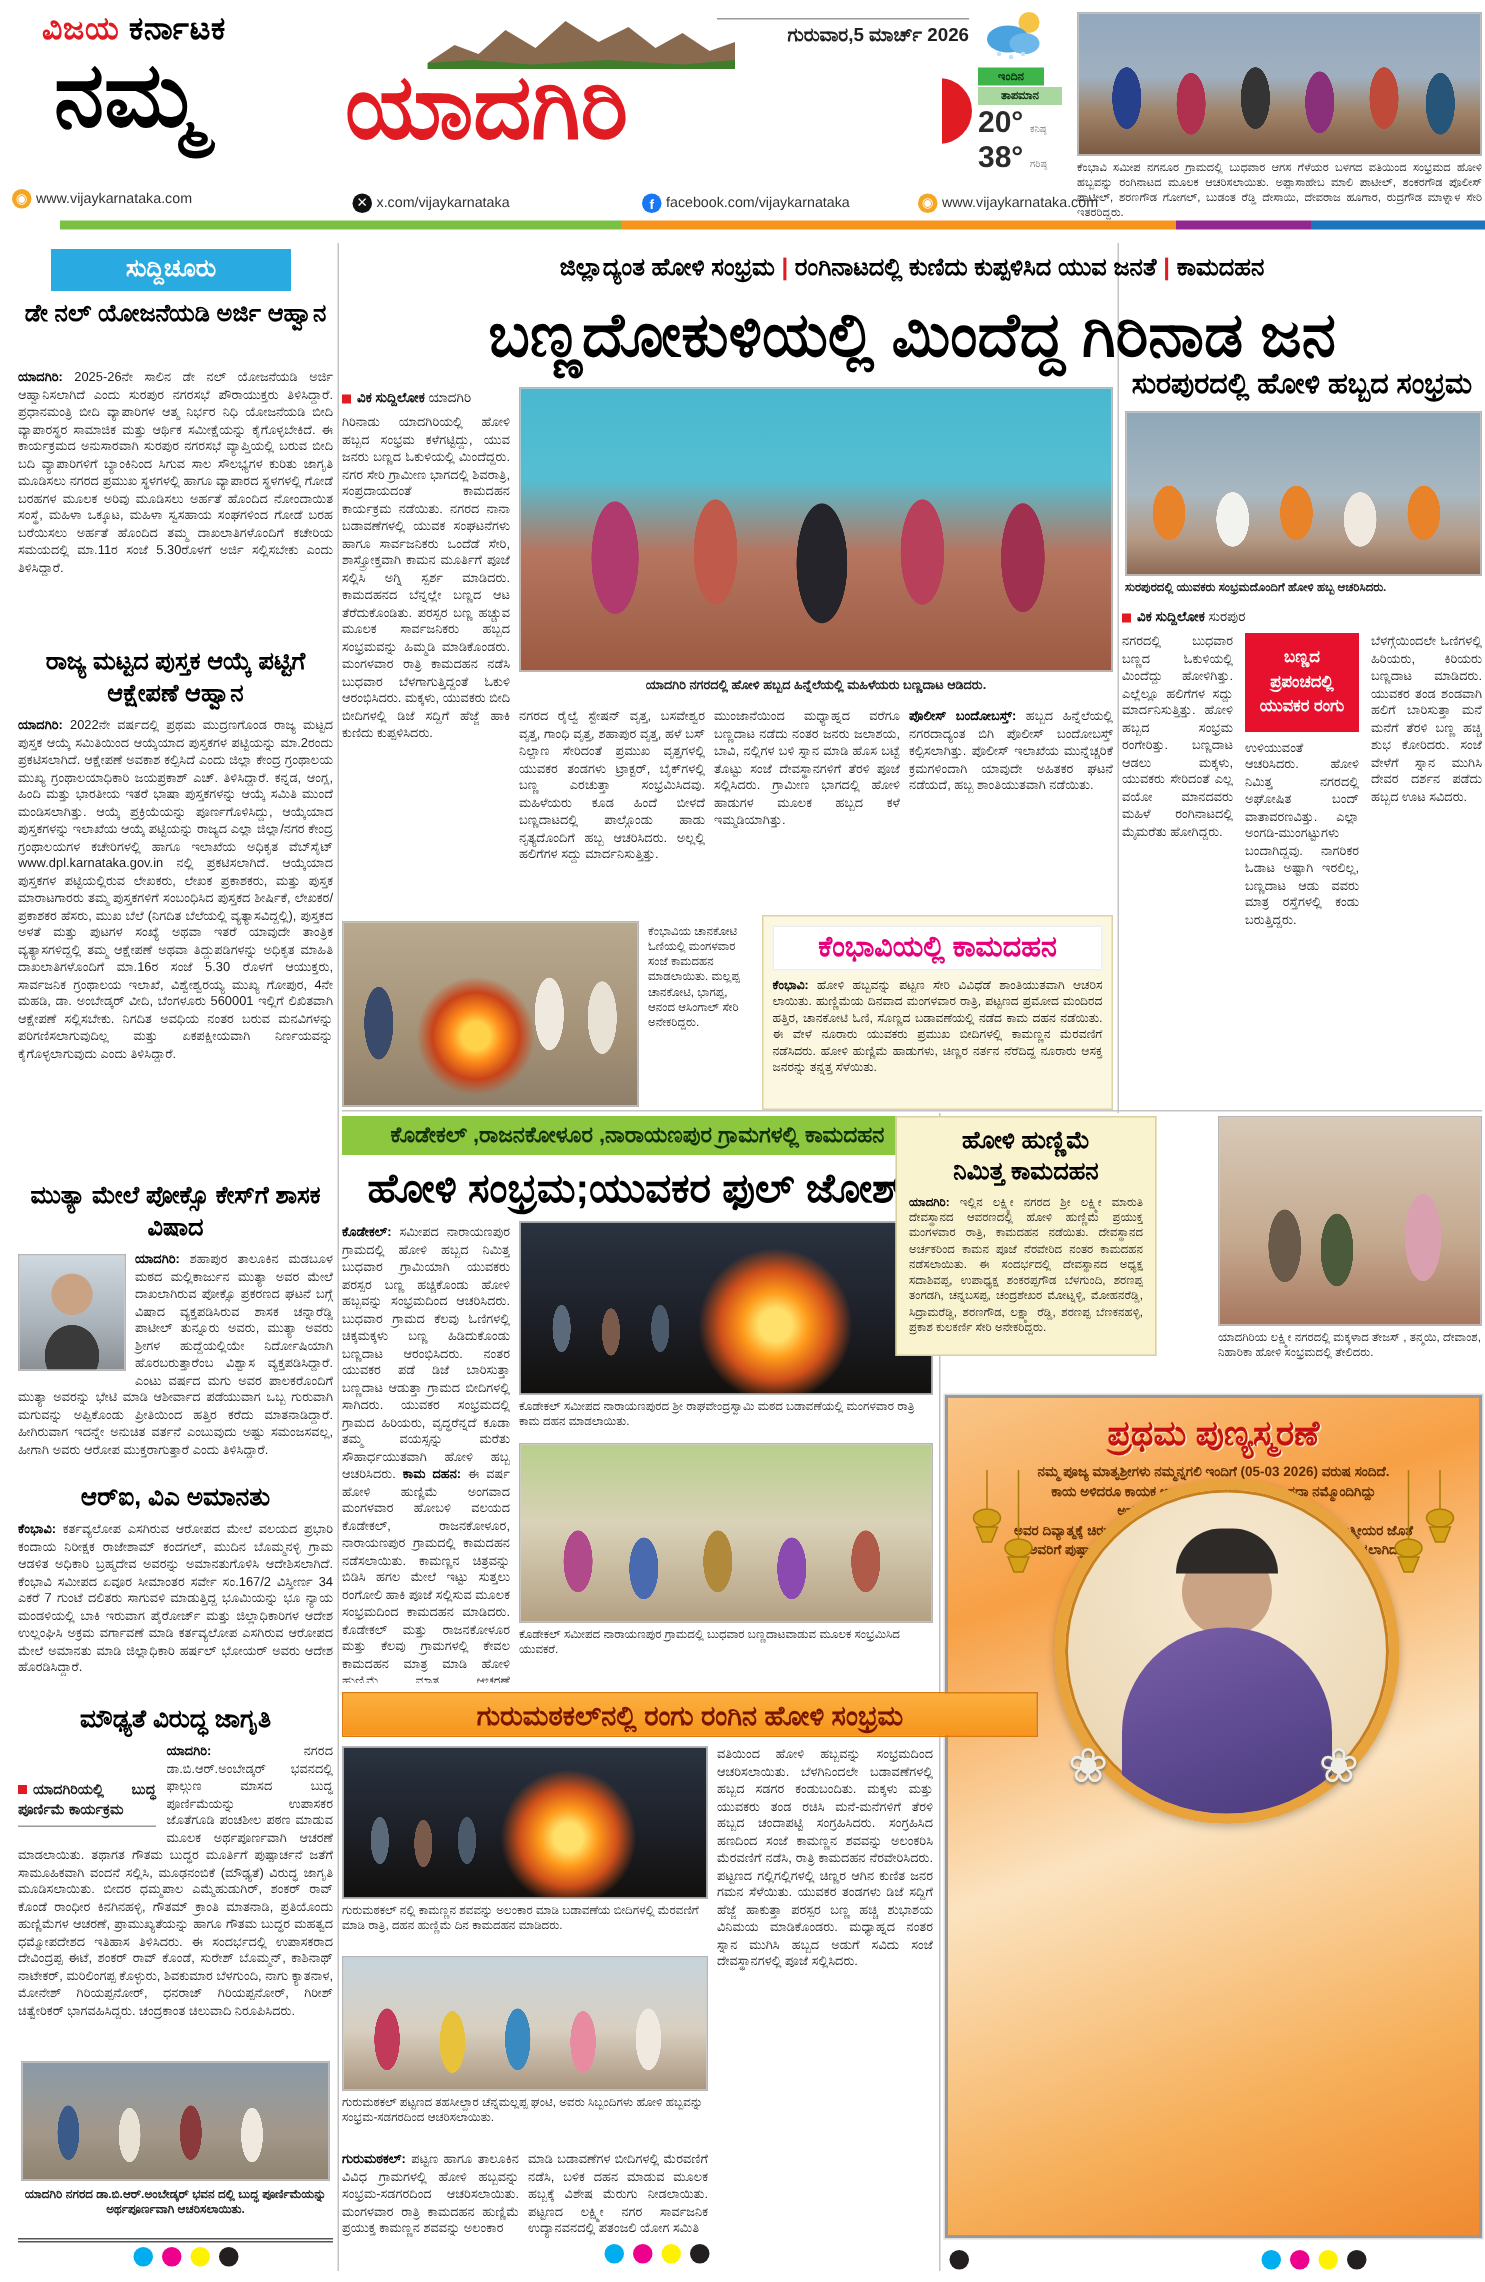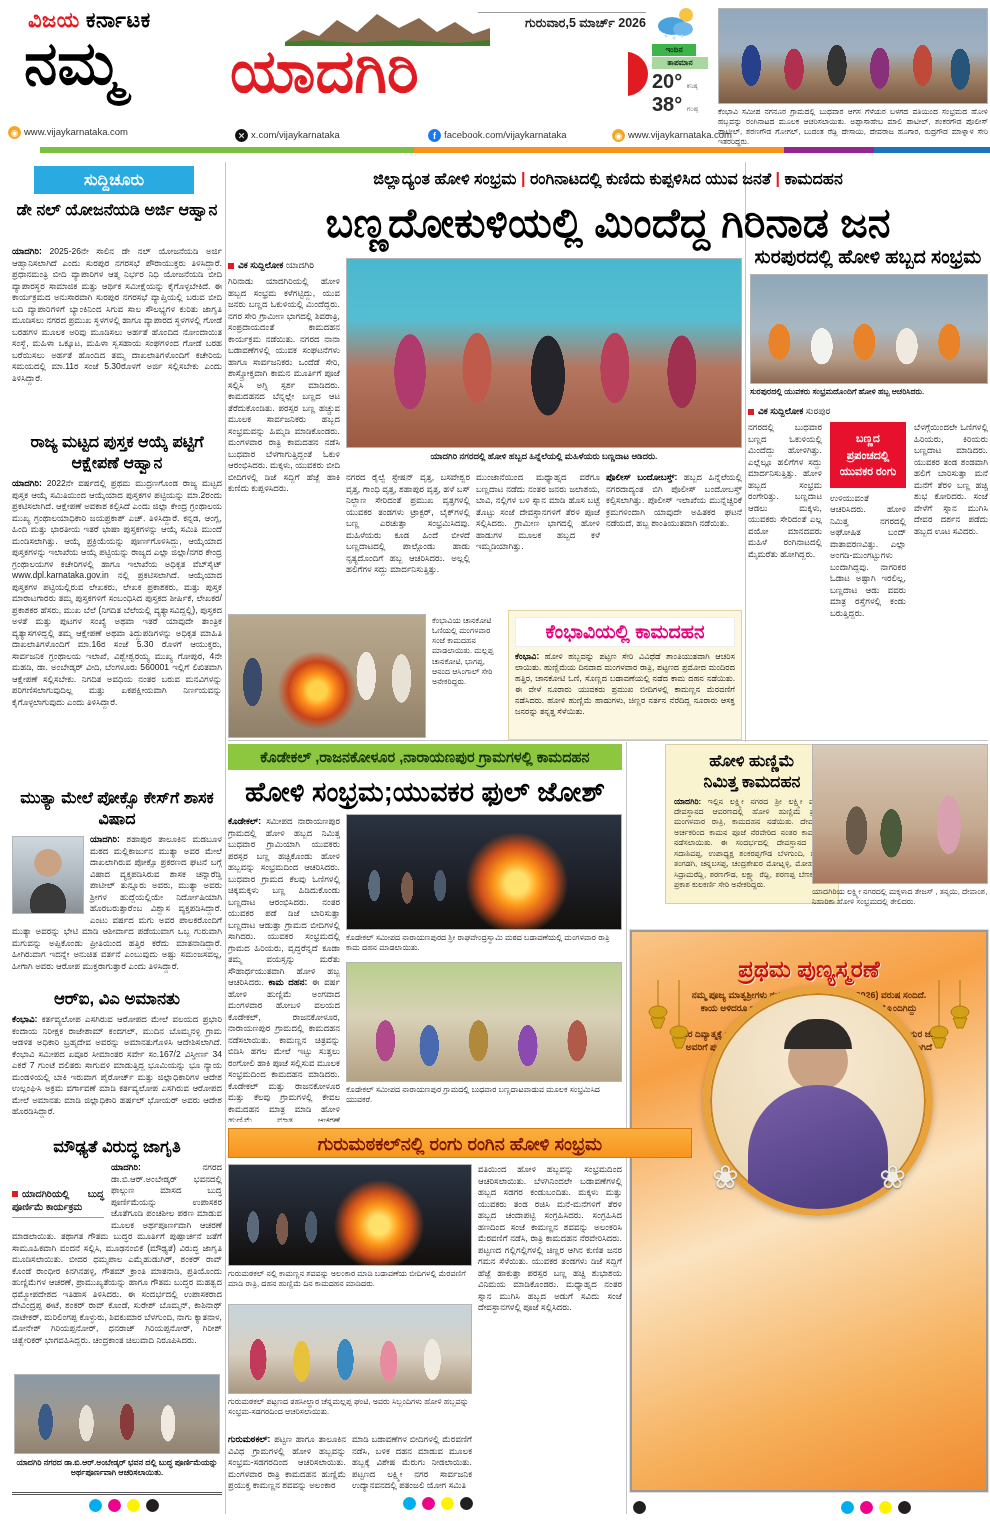--- a/index.html
+++ b/index.html
@@ -55,21 +55,21 @@
   .sb-title{font-size:15.5px;font-weight:bold;text-align:center;color:#000;line-height:1.3;}
 </style>
 </head>
 <body>
 
 <div class="abs" style="left:0;top:0;width:990px;height:147px;background:#fff;">
   <div class="abs brand" style="left:28px;top:8px;">
     <span style="color:#e11b22;">ವಿಜಯ</span>
     <span style="color:#000;">ಕರ್ನಾಟಕ</span>
   </div>
-  <div class="abs namma" style="left:24px;top:32px;">ನಮ್ಮ</div>
+  <div class="abs namma" style="left:36px;top:32px;">ನಮ್ಮ</div>
   <div class="abs city" style="left:230px;top:40px;">ಯಾದಗಿರಿ</div>
   <svg class="abs" style="left:285px;top:4px;" width="205" height="42" viewBox="0 0 205 42">
     <path d="M0 38 L18 26 L34 32 L52 16 L72 28 L92 10 L114 24 L134 14 L152 28 L170 18 L188 30 L205 24 L205 42 L0 42 Z" fill="#8a6a4f"></path>
     <path d="M0 38 L30 36 L70 39 L120 36 L170 39 L205 36 L205 42 L0 42 Z" fill="#3f7d2c"></path>
   </svg>
   <div class="abs" style="left:478px;top:12px;width:168px;border-top:1px solid #999;padding-top:3px;text-align:right;font-size:12.5px;font-weight:bold;color:#222;">ಗುರುವಾರ,5 ಮಾರ್ಚ್ 2026</div>
   <div class="abs" style="left:628px;top:52px;width:22px;height:44px;overflow:hidden;">
     <div style="width:44px;height:44px;border-radius:50%;background:#e11b22;margin-left:-24px;"></div>
   </div>
 
@@ -193,32 +193,32 @@
 <div class="abs bodytxt" style="left:228px;top:816px;width:112px;height:306px;">
   <b>ಕೊಡೇಕಲ್:</b> <span>ಸಮೀಪದ ನಾರಾಯಣಪುರ ಗ್ರಾಮದಲ್ಲಿ ಹೋಳಿ ಹಬ್ಬದ ನಿಮಿತ್ತ ಬುಧವಾರ ಗ್ರಾಮಿಯಾಗಿ ಯುವಕರು ಪರಸ್ಪರ ಬಣ್ಣ ಹಚ್ಚಿಕೊಂಡು ಹೋಳಿ ಹಬ್ಬವನ್ನು ಸಂಭ್ರಮದಿಂದ ಆಚರಿಸಿದರು. ಬುಧವಾರ ಗ್ರಾಮದ ಕೆಲವು ಓಣಿಗಳಲ್ಲಿ ಚಿಕ್ಕಮಕ್ಕಳು ಬಣ್ಣ ಹಿಡಿದುಕೊಂಡು ಬಣ್ಣದಾಟ ಆರಂಭಿಸಿದರು. ನಂತರ ಯುವಕರ ಪಡೆ ಡಿಜೆ ಬಾರಿಸುತ್ತಾ ಬಣ್ಣದಾಟ ಆಡುತ್ತಾ ಗ್ರಾಮದ ಬೀದಿಗಳಲ್ಲಿ ಸಾಗಿದರು. ಯುವಕರ ಸಂಭ್ರಮದಲ್ಲಿ ಗ್ರಾಮದ ಹಿರಿಯರು, ವೃದ್ಧರೆನ್ನದೆ ಕೂಡಾ ತಮ್ಮ ವಯಸ್ಸನ್ನು ಮರೆತು ಸೌಹಾರ್ಧಯುತವಾಗಿ ಹೋಳಿ ಹಬ್ಬ ಆಚರಿಸಿದರು.</span>
   <b>ಕಾಮ ದಹನ:</b> <span>ಈ ವರ್ಷ ಹೋಳಿ ಹುಣ್ಣಿಮೆ ಅಂಗವಾದ ಮಂಗಳವಾರ ಹೋಬಳಿ ವಲಯದ ಕೊಡೇಕಲ್, ರಾಜನಕೋಳೂರ, ನಾರಾಯಣಪುರ ಗ್ರಾಮದಲ್ಲಿ ಕಾಮದಹನ ನಡೆಸಲಾಯಿತು. ಕಾಮಣ್ಣನ ಚಿತ್ರವನ್ನು ಬಿಡಿಸಿ ಹಗಲ ಮೇಲೆ ಇಟ್ಟು ಸುತ್ತಲು ರಂಗೋಲಿ ಹಾಕಿ ಪೂಜೆ ಸಲ್ಲಿಸುವ ಮೂಲಕ ಸಂಭ್ರಮದಿಂದ ಕಾಮದಹನ ಮಾಡಿದರು. ಕೊಡೇಕಲ್ ಮತ್ತು ರಾಜನಕೋಳೂರ ಮತ್ತು ಕೆಲವು ಗ್ರಾಮಗಳಲ್ಲಿ ಕೇವಲ ಕಾಮದಹನ ಮಾತ್ರ ಮಾಡಿ ಹೋಳಿ ಹುಣ್ಣಿಮೆ ಮಾತ್ರ ಆಚರಣೆ ಮಾಡಲಾಯಿತು.</span>
 </div>
 
 <div class="ph ph-fire-night" style="left:346px;top:814px;width:276px;height:116px;"></div>
 <div class="abs cap" style="left:346px;top:933px;width:276px;font-size:7.9px;">ಕೊಡೇಕಲ್ ಸಮೀಪದ ನಾರಾಯಣಪುರದ ಶ್ರೀ ರಾಘವೇಂದ್ರಸ್ವಾಮಿ ಮಠದ ಬಡಾವಣೆಯಲ್ಲಿ ಮಂಗಳವಾರ ರಾತ್ರಿ ಕಾಮ ದಹನ ಮಾಡಲಾಯಿತು.</div>
 <div class="ph ph-temple" style="left:346px;top:962px;width:276px;height:120px;"></div>
 <div class="abs cap" style="left:346px;top:1085px;width:276px;font-size:7.9px;">ಕೊಡೇಕಲ್ ಸಮೀಪದ ನಾರಾಯಣಪುರ ಗ್ರಾಮದಲ್ಲಿ ಬುಧವಾರ ಬಣ್ಣದಾಟವಾಡುವ ಮೂಲಕ ಸಂಭ್ರಮಿಸಿದ ಯುವಕರೆ.</div>
 
-<div class="abs creambox" style="left:665px;top:744px;width:174px;height:160px;">
+<div class="abs creambox" style="left:597px;top:744px;width:174px;height:160px;">
   <div class="hl-c" style="font-size:16px;line-height:1.3;">
     <div>ಹೋಳಿ ಹುಣ್ಣಿಮೆ</div>
       <div>ನಿಮಿತ್ತ ಕಾಮದಹನ</div>
   </div>
   <div class="bodytxt" style="font-size:7.8px;height:102px;margin-top:4px;"><b>ಯಾದಗಿರಿ:</b> <span>ಇಲ್ಲಿನ ಲಕ್ಷ್ಮೀ ನಗರದ ಶ್ರೀ ಲಕ್ಷ್ಮೀ ಮಾರುತಿ ದೇವಸ್ಥಾನದ ಆವರಣದಲ್ಲಿ ಹೋಳಿ ಹುಣ್ಣಿಮೆ ಪ್ರಯುಕ್ತ ಮಂಗಳವಾರ ರಾತ್ರಿ, ಕಾಮದಹನ ನಡೆಯಿತು. ದೇವಸ್ಥಾನದ ಅರ್ಚಕರಿಂದ ಕಾಮನ ಪೂಜೆ ನೆರವೇರಿದ ನಂತರ ಕಾಮದಹನ ನಡೆಸಲಾಯಿತು. ಈ ಸಂದರ್ಭದಲ್ಲಿ ದೇವಸ್ಥಾನದ ಅಧ್ಯಕ್ಷ ಸದಾಶಿವಪ್ಪ, ಉಪಾಧ್ಯಕ್ಷ ಶಂಕರಪ್ಪಗೌಡ ಬೆಳಗುಂದಿ, ಶರಣಪ್ಪ ತಂಗಡಗಿ, ಚನ್ನಬಸಪ್ಪ, ಚಂದ್ರಶೇಖರ ಮೋಟ್ನಳ್ಳಿ, ಮೋಹನರೆಡ್ಡಿ, ಸಿದ್ರಾಮರೆಡ್ಡಿ, ಶರಣಗೌಡ, ಲಕ್ಷ್ಮಾ ರೆಡ್ಡಿ, ಶರಣಪ್ಪ ಬೆಣಕನಹಳ್ಳಿ, ಪ್ರಕಾಶ ಕುಲಕರ್ಣಿ ಸೇರಿ ಅನೇಕರಿದ್ದರು.</span></div>
 </div>
 <div class="ph ph-kids" style="left:812px;top:744px;width:176px;height:140px;"></div>
 <div class="abs cap" style="left:812px;top:887px;width:176px;font-size:7.8px;">ಯಾದಗಿರಿಯ ಲಕ್ಷ್ಮೀ ನಗರದಲ್ಲಿ ಮಕ್ಕಳಾದ ತೇಜಸ್ , ತನ್ಮಯಿ, ದೇವಾಂಶ, ನಿಹಾರಿಕಾ ಹೋಳಿ ಸಂಭ್ರಮದಲ್ಲಿ ತೇಲಿದರು.</div>
 
 <div class="abs obit" style="left:630px;top:930px;width:358px;height:562px;">
-  <div class="obit-title" style="margin-top:24px;">ಪ್ರಥಮ ಪುಣ್ಯಸ್ಮರಣೆ</div>
+  <div class="obit-title" style="margin-top:10px;">ಪ್ರಥಮ ಪುಣ್ಯಸ್ಮರಣೆ</div>
   <svg class="abs" style="left:14px;top:48px;" width="44" height="92" viewBox="0 0 44 92">
     <g fill="#d4a017" stroke="#a87b0a" stroke-width="1">
       <line x1="12" y1="0" x2="12" y2="26"></line>
         <ellipse cx="12" cy="32" rx="9" ry="6"></ellipse>
         <path d="M5 38 L19 38 L15 48 L9 48 Z"></path>
       <line x1="33" y1="0" x2="33" y2="46"></line>
         <ellipse cx="33" cy="52" rx="9" ry="6"></ellipse>
         <path d="M26 58 L40 58 L36 68 L30 68 Z"></path>
     </g>
   </svg>

